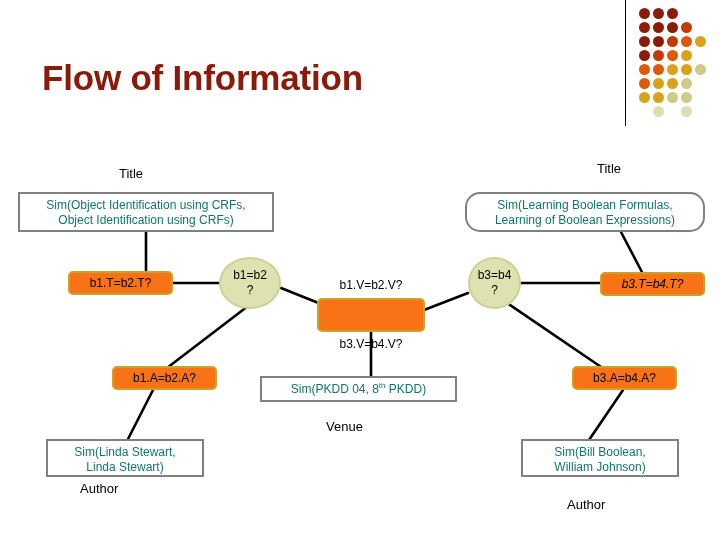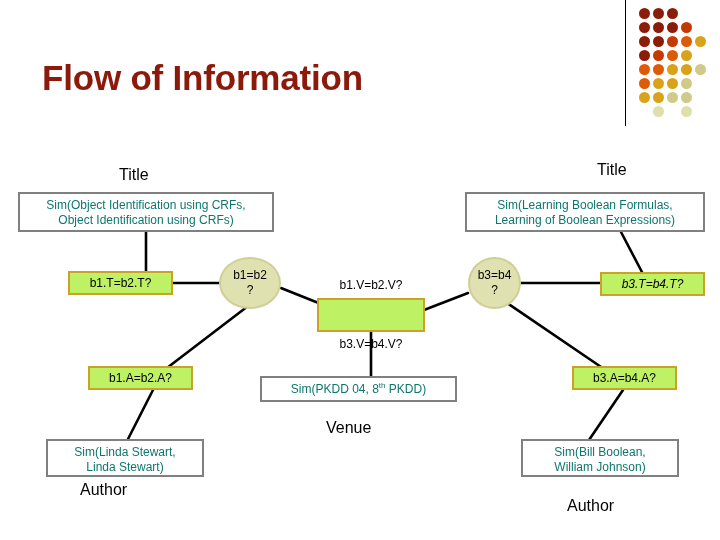--- a/index.html
+++ b/index.html
@@ -73,22 +73,22 @@
     line-height: 15px;
     text-align: center;
     padding: 4px 6px;
   }
 
   
   .gbox {
     position: absolute;
     box-sizing: border-box;
     border: 2px solid #C9A227;
-    border-radius: 0;
-    background: #bef264;
+    border-radius: 5px;
+    background: #f97316;
     color: #000000;
     font-size: 12px;
     line-height: 15px;
     text-align: center;
     display: flex;
     align-items: center;
     justify-content: center;
     flex-direction: column;
   }
 
@@ -105,21 +105,21 @@
     text-align: center;
     display: flex;
     align-items: center;
     justify-content: center;
     flex-direction: column;
   }
 
   
   .cap {
     position: absolute;
-    font-size: 16px;
+    font-size: 13px;
     color: #000000;
     white-space: nowrap;
   }
 
   .ln { display: block; }
   sup { font-size: 8px; vertical-align: super; line-height: 0; }
 </style>
 </head>
 <body>
 
@@ -187,21 +187,21 @@
 
       <path d="M 623 390 L 589 440"></path>
     </g>
   </svg>
 
   <div class="pbox" style="left:18px; top:192px; width:256px; height:40px;">
     <span class="ln">Sim(Object Identification using CRFs,</span>
     <span class="ln">Object Identification using CRFs)</span>
   </div>
 
-  <div class="pbox" style="left:465px; top:192px; width:240px; height:40px;">
+  <div class="pbox" style="left:465px; top:192px; width:240px; height:40px;border-radius:15px;">
     <span class="ln">Sim(Learning Boolean Formulas,</span>
     <span class="ln">Learning of Boolean Expressions)</span>
   </div>
 
   <div class="pbox" style="left:260px; top:376px; width:197px; height:26px; display:flex; align-items:center; justify-content:center;">
     <span class="ln"><span>Sim(PKDD 04, 8</span><sup>th</sup><span> PKDD)</span></span>
   </div>
 
   <div class="pbox" style="left:46px; top:439px; width:158px; height:38px;">
     <span class="ln">Sim(Linda Stewart,</span>
@@ -219,21 +219,21 @@
 
   <div class="gbox" style="left:317px; top:298px; width:108px; height:34px;gap:44px;">
     <span class="ln">b1.V=b2.V?</span>
     <span class="ln">b3.V=b4.V?</span>
   </div>
 
   <div class="gbox" style="left:600px; top:272px; width:105px; height:24px;font-style:italic;">
     <span class="ln">b3.T=b4.T?</span>
   </div>
 
-  <div class="gbox" style="left:88px; top:366px; width:105px; height:24px;">
+  <div class="gbox" style="left:112px; top:366px; width:105px; height:24px;">
     <span class="ln">b1.A=b2.A?</span>
   </div>
 
   <div class="gbox" style="left:572px; top:366px; width:105px; height:24px;">
     <span class="ln">b3.A=b4.A?</span>
   </div>
 
   <div class="circ" style="left:219px; top:257px; width:62px; height:52px;">
     <span class="ln">b1=b2</span>
     <span class="ln">?</span>

